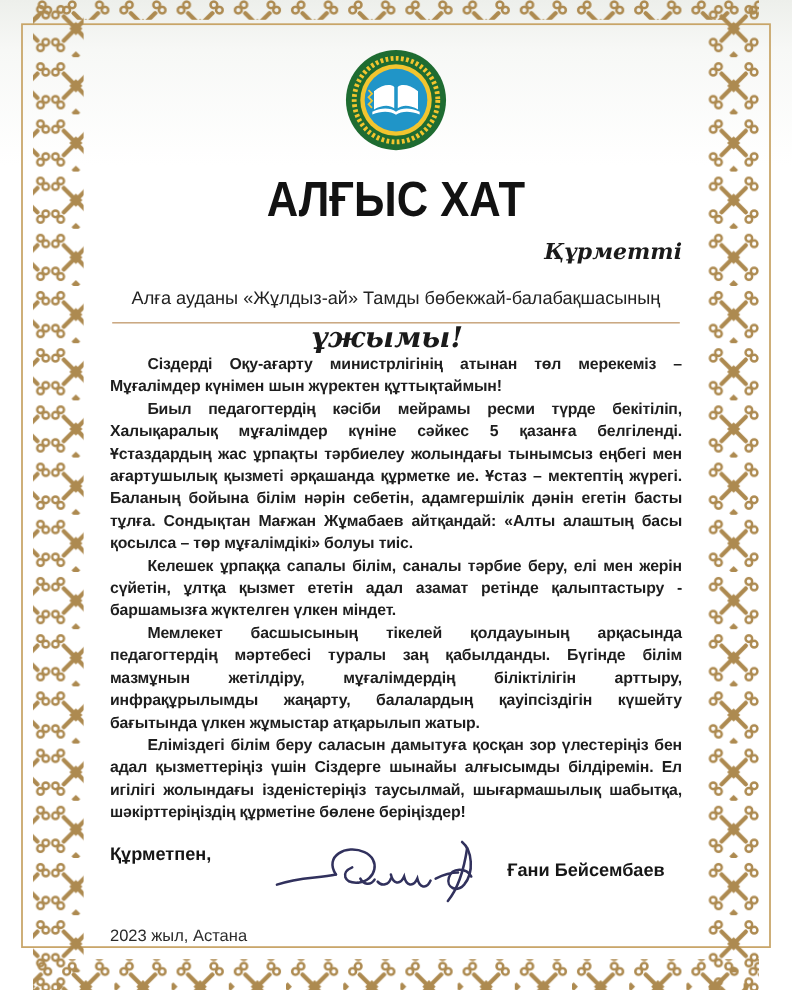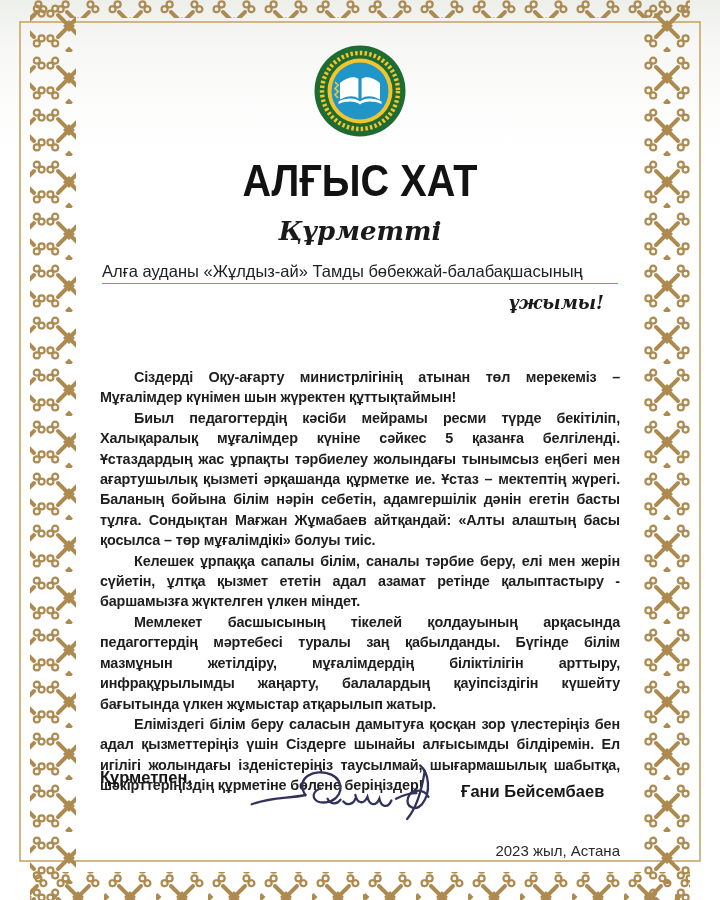--- a/index.html
+++ b/index.html
@@ -19,42 +19,42 @@
 
   .title{
     position:absolute;top:158px;left:0;right:0;margin:0;
     text-align:center;font-weight:bold;font-size:45px;line-height:1;
     letter-spacing:0px;color:#121212;transform:scaleX(0.88);
   }
   .script{
     font-family:"DejaVu Serif",serif;font-style:italic;font-weight:bold;
     text-align:center;color:#1a1a1a;
   }
-  .salutation{position:absolute;top:216px;left:0;right:0;font-size:26px;}
+  .salutation{position:absolute;top:216px;left:0;right:0;font-size:20px;text-align:right;}
   .recipient-wrap{
     position:absolute;top:262px;left:2px;right:2px;
-    border-bottom:1.5px solid #b5854f;padding-bottom:2px;
-    text-align:left;font-size:16.5px;font-weight:normal;color:#222;
+    border-bottom:1.5px solid #b5854f;padding-bottom:12px;
+    text-align:center;font-size:16.5px;font-weight:normal;color:#222;
   }
-  .recipient-suffix{position:absolute;top:292px;left:0;right:16px;font-size:18px;text-align:right;}
+  .recipient-suffix{position:absolute;top:292px;left:0;right:16px;font-size:26px;}
 
-  .body-text{position:absolute;top:321px;left:0;right:0;margin-top:46px;}
+  .body-text{position:absolute;top:321px;left:0;right:0;}
   .body-text p{
     margin:0;text-align:justify;text-indent:34px;
     font-size:14.4px;line-height:20.4px;font-weight:bold;
     letter-spacing:-0.15px;color:#1e1e1e;
   }
   .subheading{font-size:25px;margin:13px 0 11px 0;}
 
   .signoff{position:absolute;top:766px;left:0;right:0;display:flex;align-items:flex-start;gap:12px;}
   .signoff .left-block{width:140px;font-size:16.5px;font-weight:bold;line-height:22px;color:#161616;}
   .autograph{flex:1 1 auto;margin:-8px 4px 0 4px;}
   .signer-name{width:170px;text-align:left;font-size:16.5px;font-weight:bold;margin-top:16px;color:#161616;}
 
-  .footer-line{position:absolute;top:842px;left:12px;right:0;text-align:right;font-size:15px;color:#2a2a2a;}
+  .footer-line{position:absolute;top:842px;left:0;right:0;text-align:left;font-size:15px;color:#2a2a2a;}
 </style>
 </head>
 <body>
 
 <div class="page">
 
   <svg class="border-svg" width="720" height="900" viewBox="0 0 720 900" aria-hidden="true">
     <defs>
       <g id="motif" stroke="#ad8a50" fill="none" stroke-linecap="round">
         <path d="M23 26 L12 15 M23 26 L34 15 M23 26 L12 37 M23 26 L34 37" stroke-width="4"></path>

